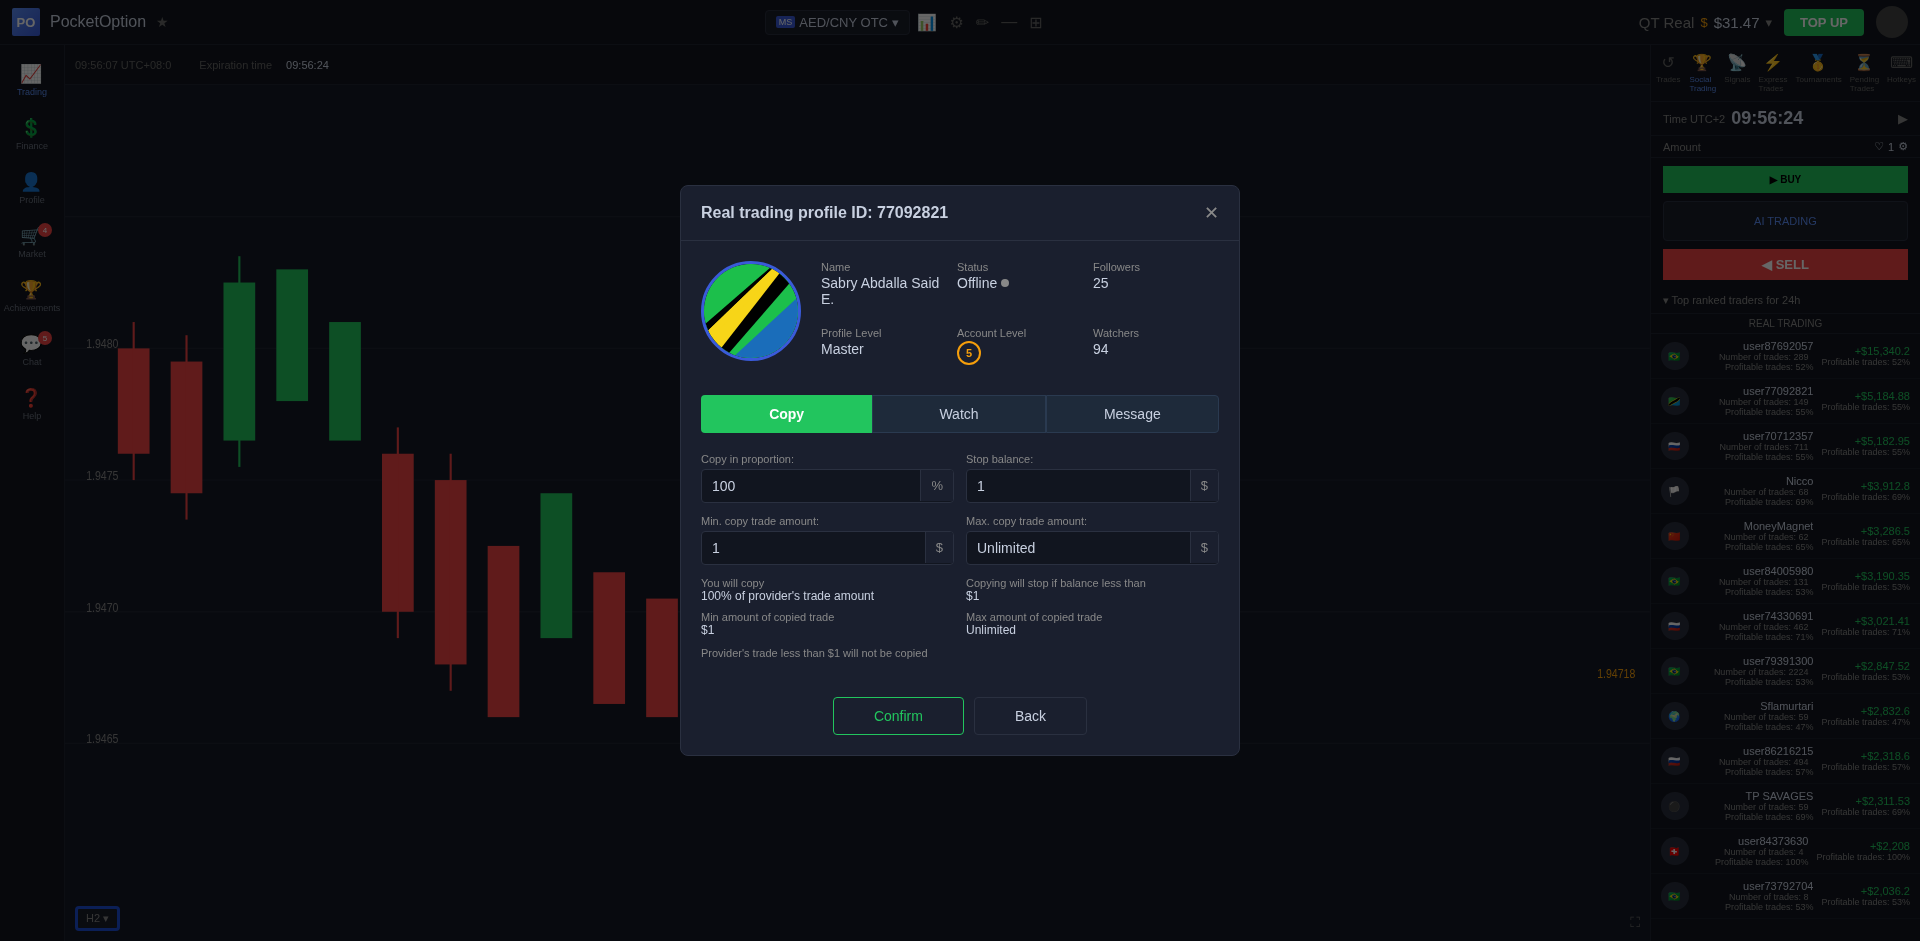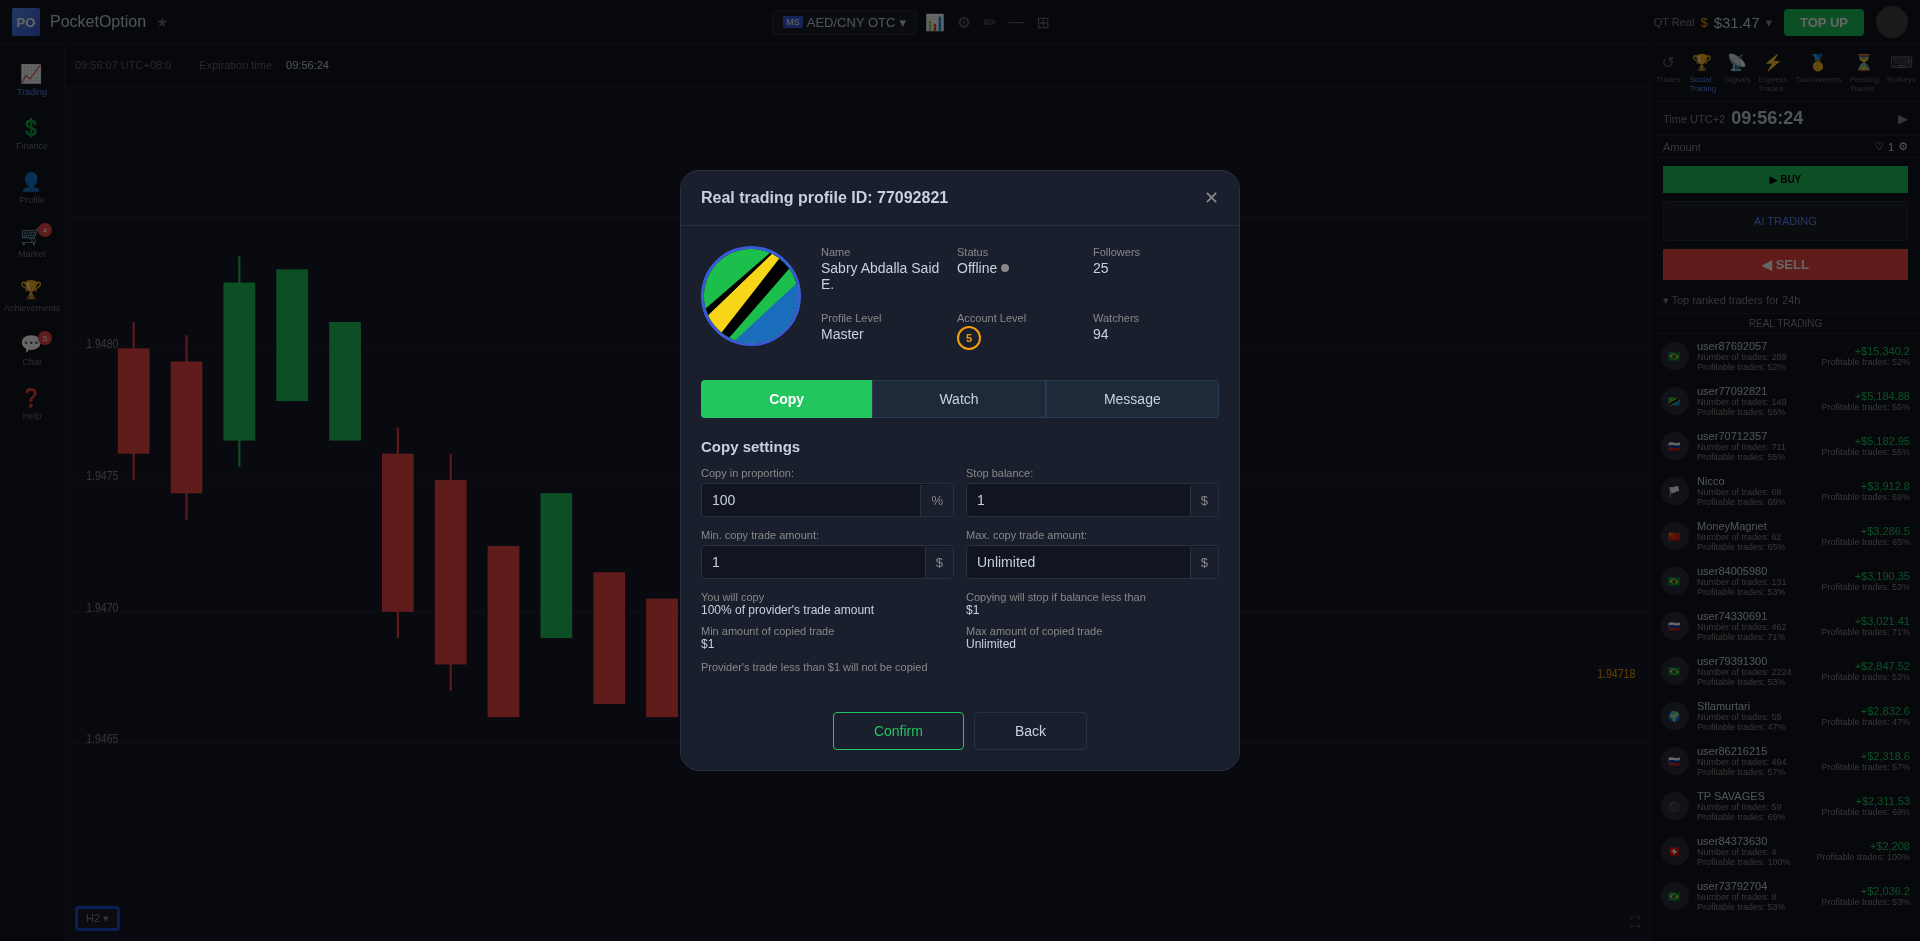--- a/index.html
+++ b/index.html
@@ -204,38 +204,38 @@
     }
     .trader-avatar {
       width: 28px; height: 28px;
       border-radius: 50%;
       background: #2a2f3e;
       flex-shrink: 0;
       display: flex; align-items: center; justify-content: center;
       font-size: 10px; color: #888;
       overflow: hidden;
     }
-    .trader-info { flex: 1; min-width: 0; }
+    .trader-info { flex: 1; min-width: 0; text-align: right; }
     .trader-name { font-size: 11px; color: #c8d0e0; white-space: nowrap; overflow: hidden; text-overflow: ellipsis; }
     .trader-stats { font-size: 9px; color: #888; }
     .trader-profit { font-size: 11px; color: #22c55e; text-align: right; flex-shrink: 0; }
     .profit-trades { font-size: 9px; color: #888; text-align: right; }
 
     
     .modal-overlay {
       position: absolute;
       top: 0; left: 0; right: 0; bottom: 0;
       background: rgba(0,0,0,0.6);
       display: flex; align-items: center; justify-content: center;
       z-index: 100;
     }
     .modal {
       background: #1a1f2e;
       border: 1px solid #2a3040;
-      border-radius: 19px;
+      border-radius: 8px;
       width: 560px;
       padding: 0;
       position: relative;
     }
     .modal-header {
       display: flex; align-items: center; justify-content: space-between;
       padding: 16px 20px;
       border-bottom: 1px solid #2a3040;
     }
     .modal-title { font-size: 16px; font-weight: 600; color: #c8d0e0; }
@@ -387,21 +387,21 @@
     <div class="topbar-icons">
       <span class="topbar-icon">📊</span>
       <span class="topbar-icon">⚙</span>
       <span class="topbar-icon">✏</span>
       <span class="topbar-icon">—</span>
       <span class="topbar-icon">⊞</span>
     </div>
   </div>
   <div class="topbar-right">
     <div class="balance-info">
-      <span style="color:#888;font-size:11px;">QT Real</span>
+      <span style="color:#888;font-size:15px;">QT Real</span>
       <span style="color:#f59e0b;font-size:13px;">$</span>
       <span class="balance-amount">$31.47</span>
       <span style="color:#888;">▾</span>
     </div>
     <button class="topup-btn">TOP UP</button>
     <div class="avatar"></div>
   </div>
 </div>
 
 <div class="sidebar-left">
@@ -762,21 +762,20 @@
         </div>
       </div>
 
       <div class="action-buttons">
         <button class="btn-copy">Copy</button>
         <button class="btn-watch">Watch</button>
         <button class="btn-message">Message</button>
       </div>
 
       <div class="copy-settings-section">
-        <div class="copy-settings-title">Copy settings</div>
         <div class="settings-row">
           <div class="field-group">
             <div class="field-label">Copy in proportion:</div>
             <div class="input-with-unit">
               <input class="field-input" type="text" value="100" style="">
               <span class="input-unit">%</span>
             </div>
           </div>
           <div class="field-group">
             <div class="field-label">Stop balance:</div>

